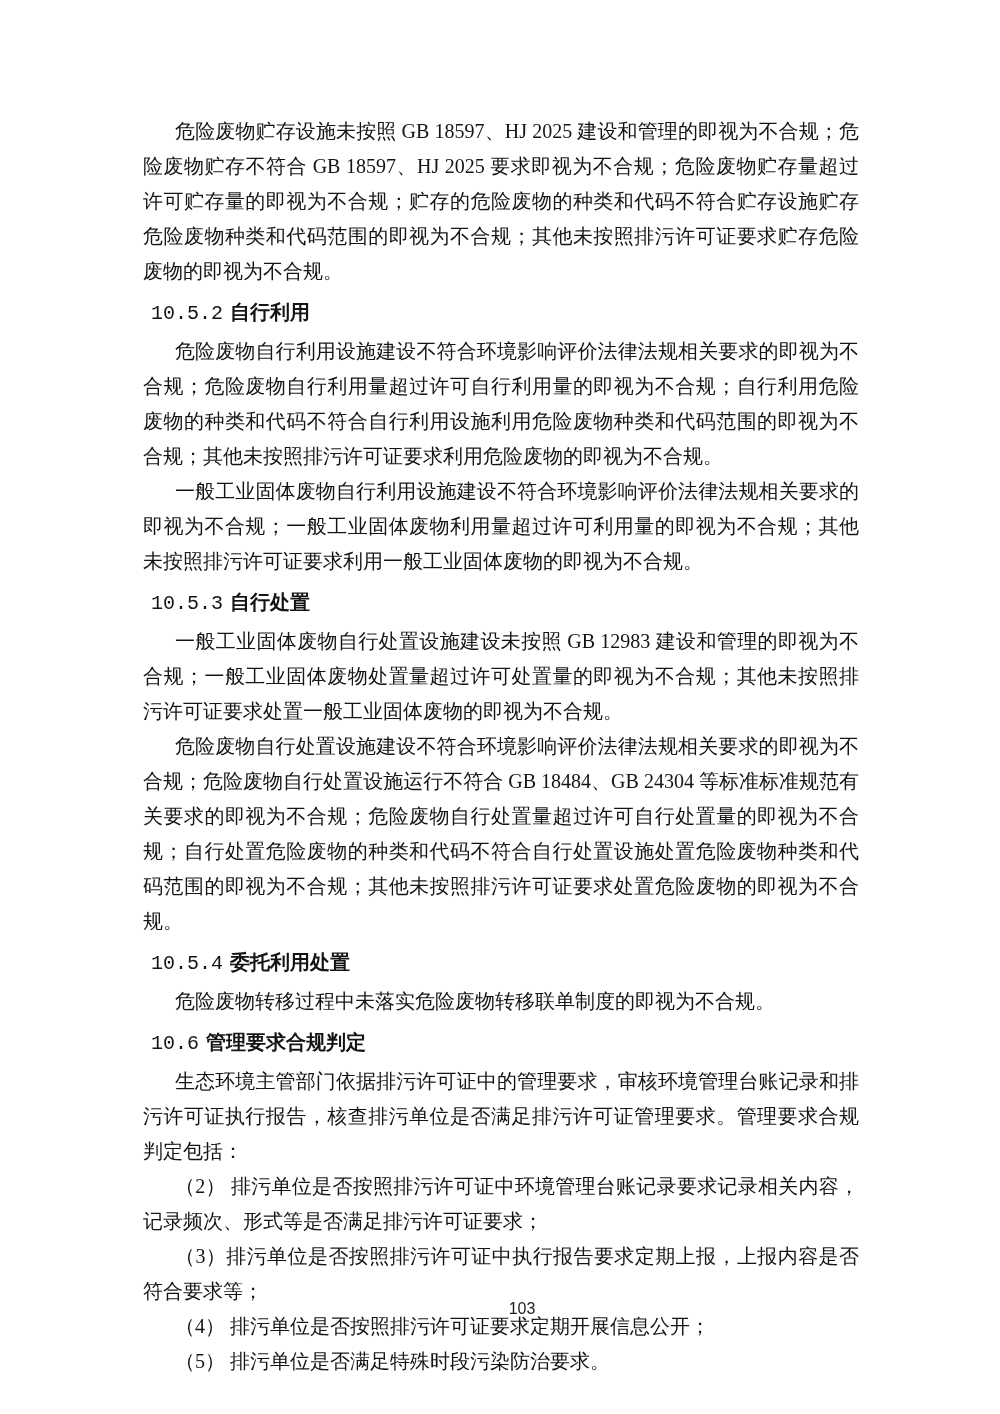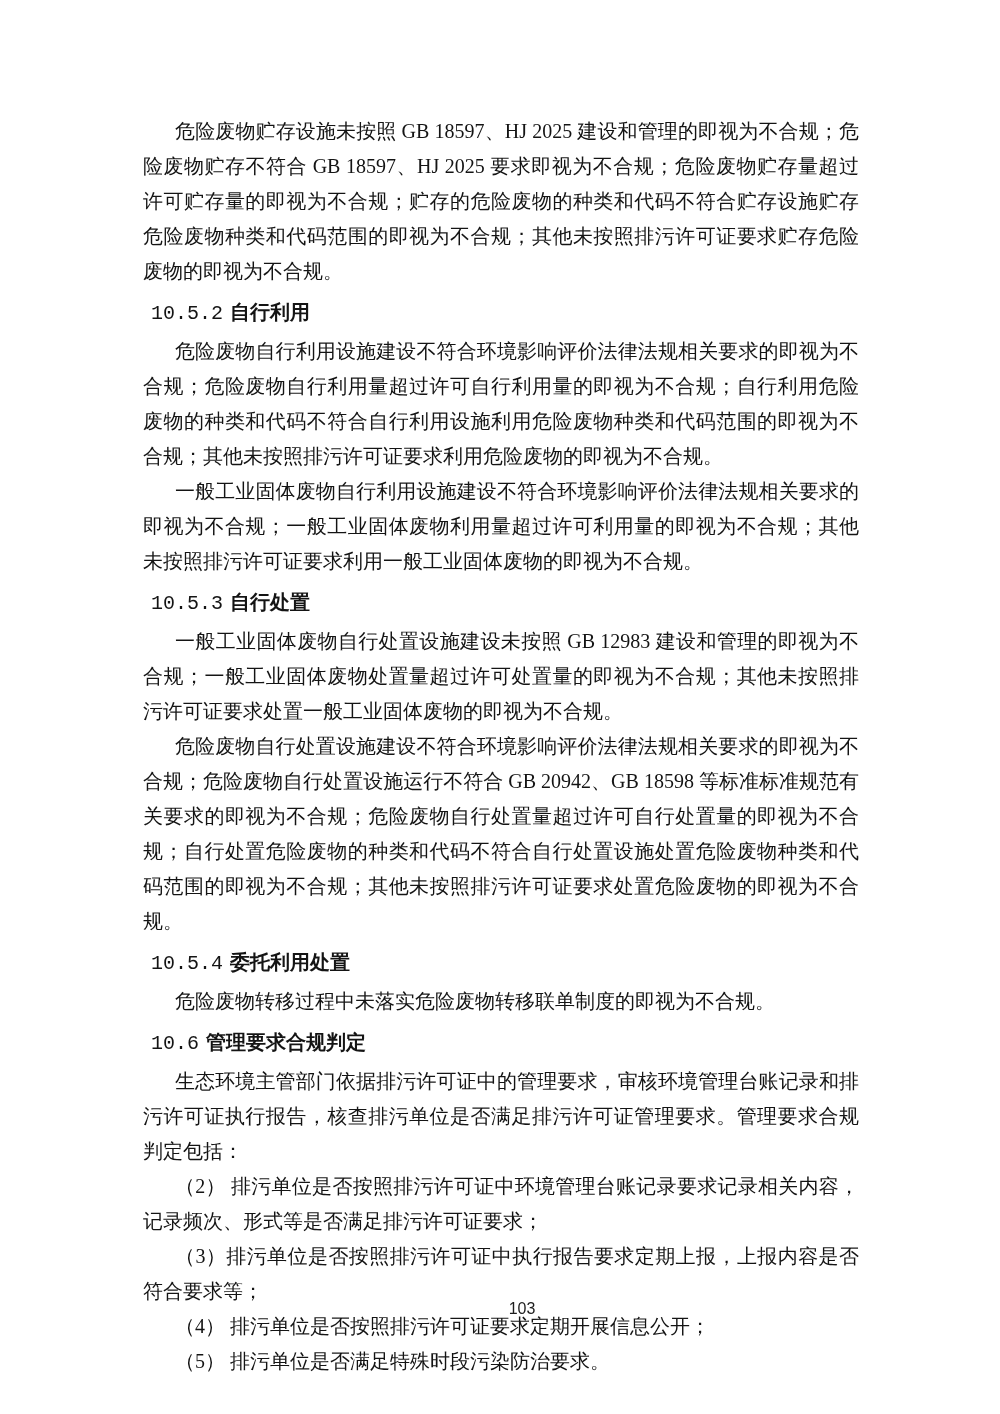--- a/index.html
+++ b/index.html
@@ -67,21 +67,21 @@
     <h3 class="heading">
       <span class="num">10.5.2</span><span class="ttl">自行利用</span>
     </h3>
     <p class="para">危险废物自行利用设施建设不符合环境影响评价法律法规相关要求的即视为不合规；危险废物自行利用量超过许可自行利用量的即视为不合规；自行利用危险废物的种类和代码不符合自行利用设施利用危险废物种类和代码范围的即视为不合规；其他未按照排污许可证要求利用危险废物的即视为不合规。</p>
     <p class="para">一般工业固体废物自行利用设施建设不符合环境影响评价法律法规相关要求的即视为不合规；一般工业固体废物利用量超过许可利用量的即视为不合规；其他未按照排污许可证要求利用一般工业固体废物的即视为不合规。</p>
 
     <h3 class="heading">
       <span class="num">10.5.3</span><span class="ttl">自行处置</span>
     </h3>
     <p class="para">一般工业固体废物自行处置设施建设未按照 GB 12983 建设和管理的即视为不合规；一般工业固体废物处置量超过许可处置量的即视为不合规；其他未按照排污许可证要求处置一般工业固体废物的即视为不合规。</p>
-    <p class="para">危险废物自行处置设施建设不符合环境影响评价法律法规相关要求的即视为不合规；危险废物自行处置设施运行不符合 GB 20942、GB 18598 等标准标准规范有关要求的即视为不合规；危险废物自行处置量超过许可自行处置量的即视为不合规；自行处置危险废物的种类和代码不符合自行处置设施处置危险废物种类和代码范围的即视为不合规；其他未按照排污许可证要求处置危险废物的即视为不合规。</p>
+    <p class="para">危险废物自行处置设施建设不符合环境影响评价法律法规相关要求的即视为不合规；危险废物自行处置设施运行不符合 GB 18484、GB 24304 等标准标准规范有关要求的即视为不合规；危险废物自行处置量超过许可自行处置量的即视为不合规；自行处置危险废物的种类和代码不符合自行处置设施处置危险废物种类和代码范围的即视为不合规；其他未按照排污许可证要求处置危险废物的即视为不合规。</p>
 
     <h3 class="heading">
       <span class="num">10.5.4</span><span class="ttl">委托利用处置</span>
     </h3>
     <p class="para">危险废物转移过程中未落实危险废物转移联单制度的即视为不合规。</p>
 
     <h3 class="heading">
       <span class="num">10.6</span><span class="ttl">管理要求合规判定</span>
     </h3>
     <p class="para">生态环境主管部门依据排污许可证中的管理要求，审核环境管理台账记录和排污许可证执行报告，核查排污单位是否满足排污许可证管理要求。管理要求合规判定包括：</p>

